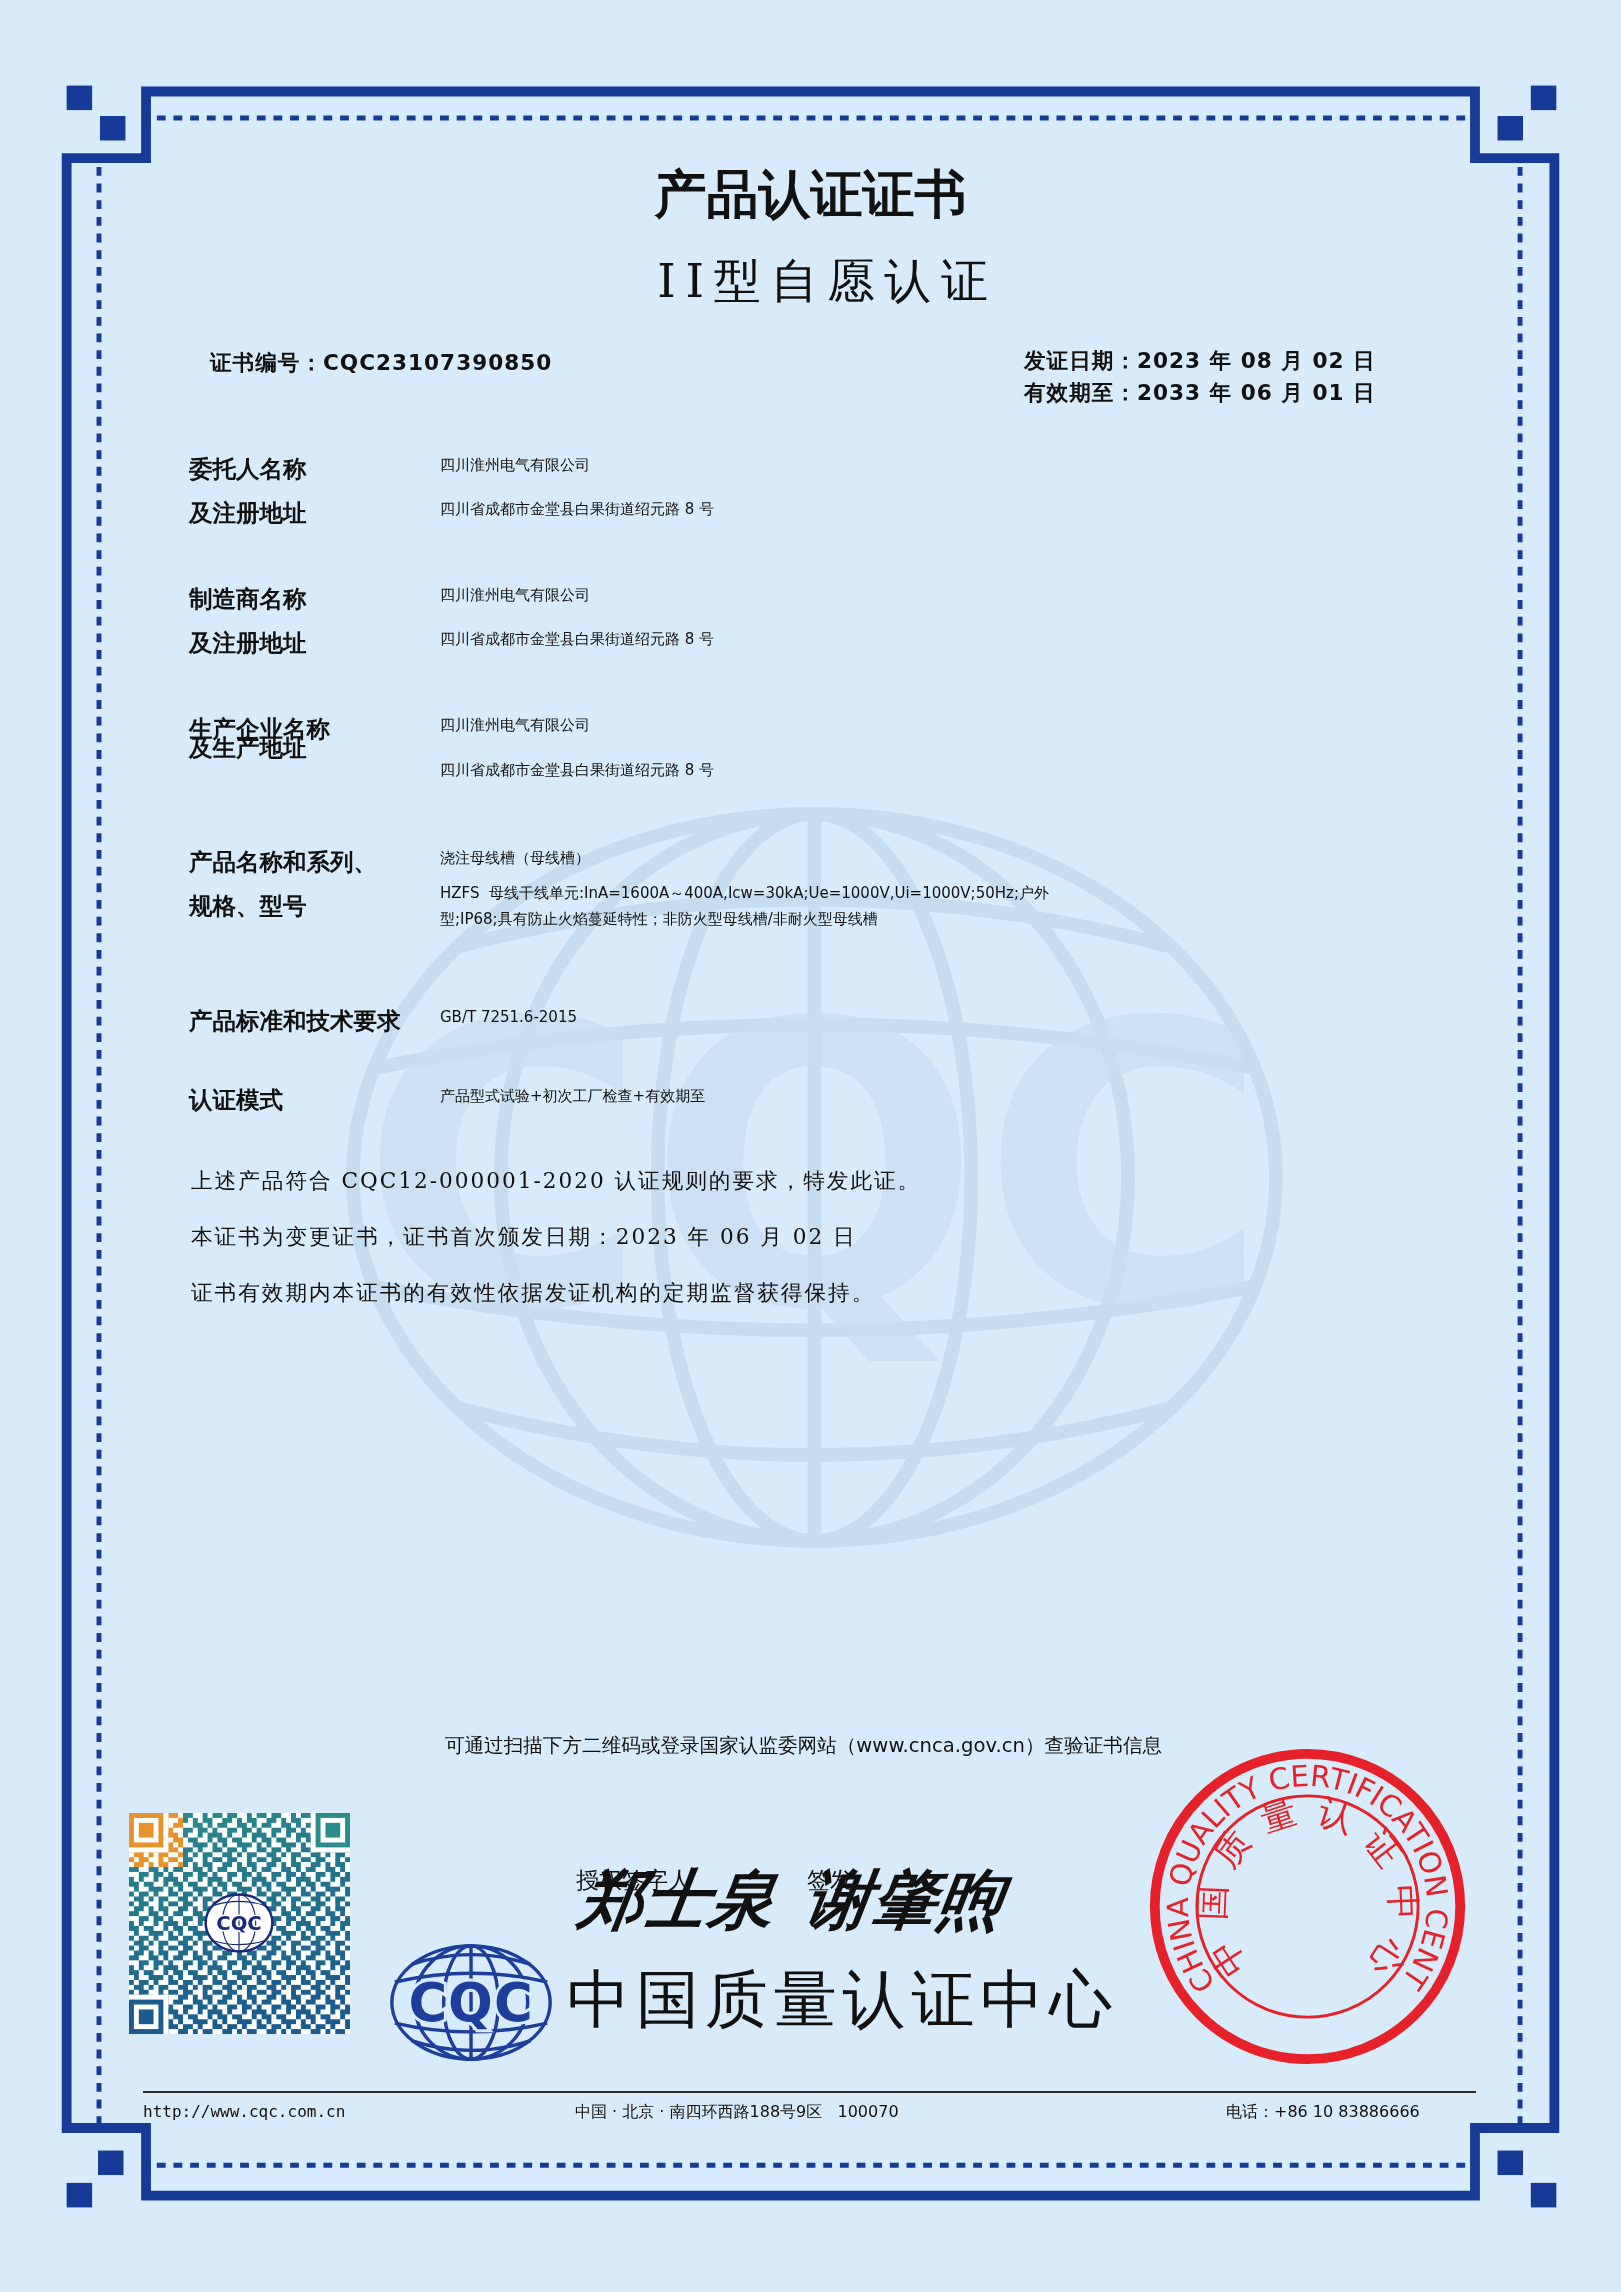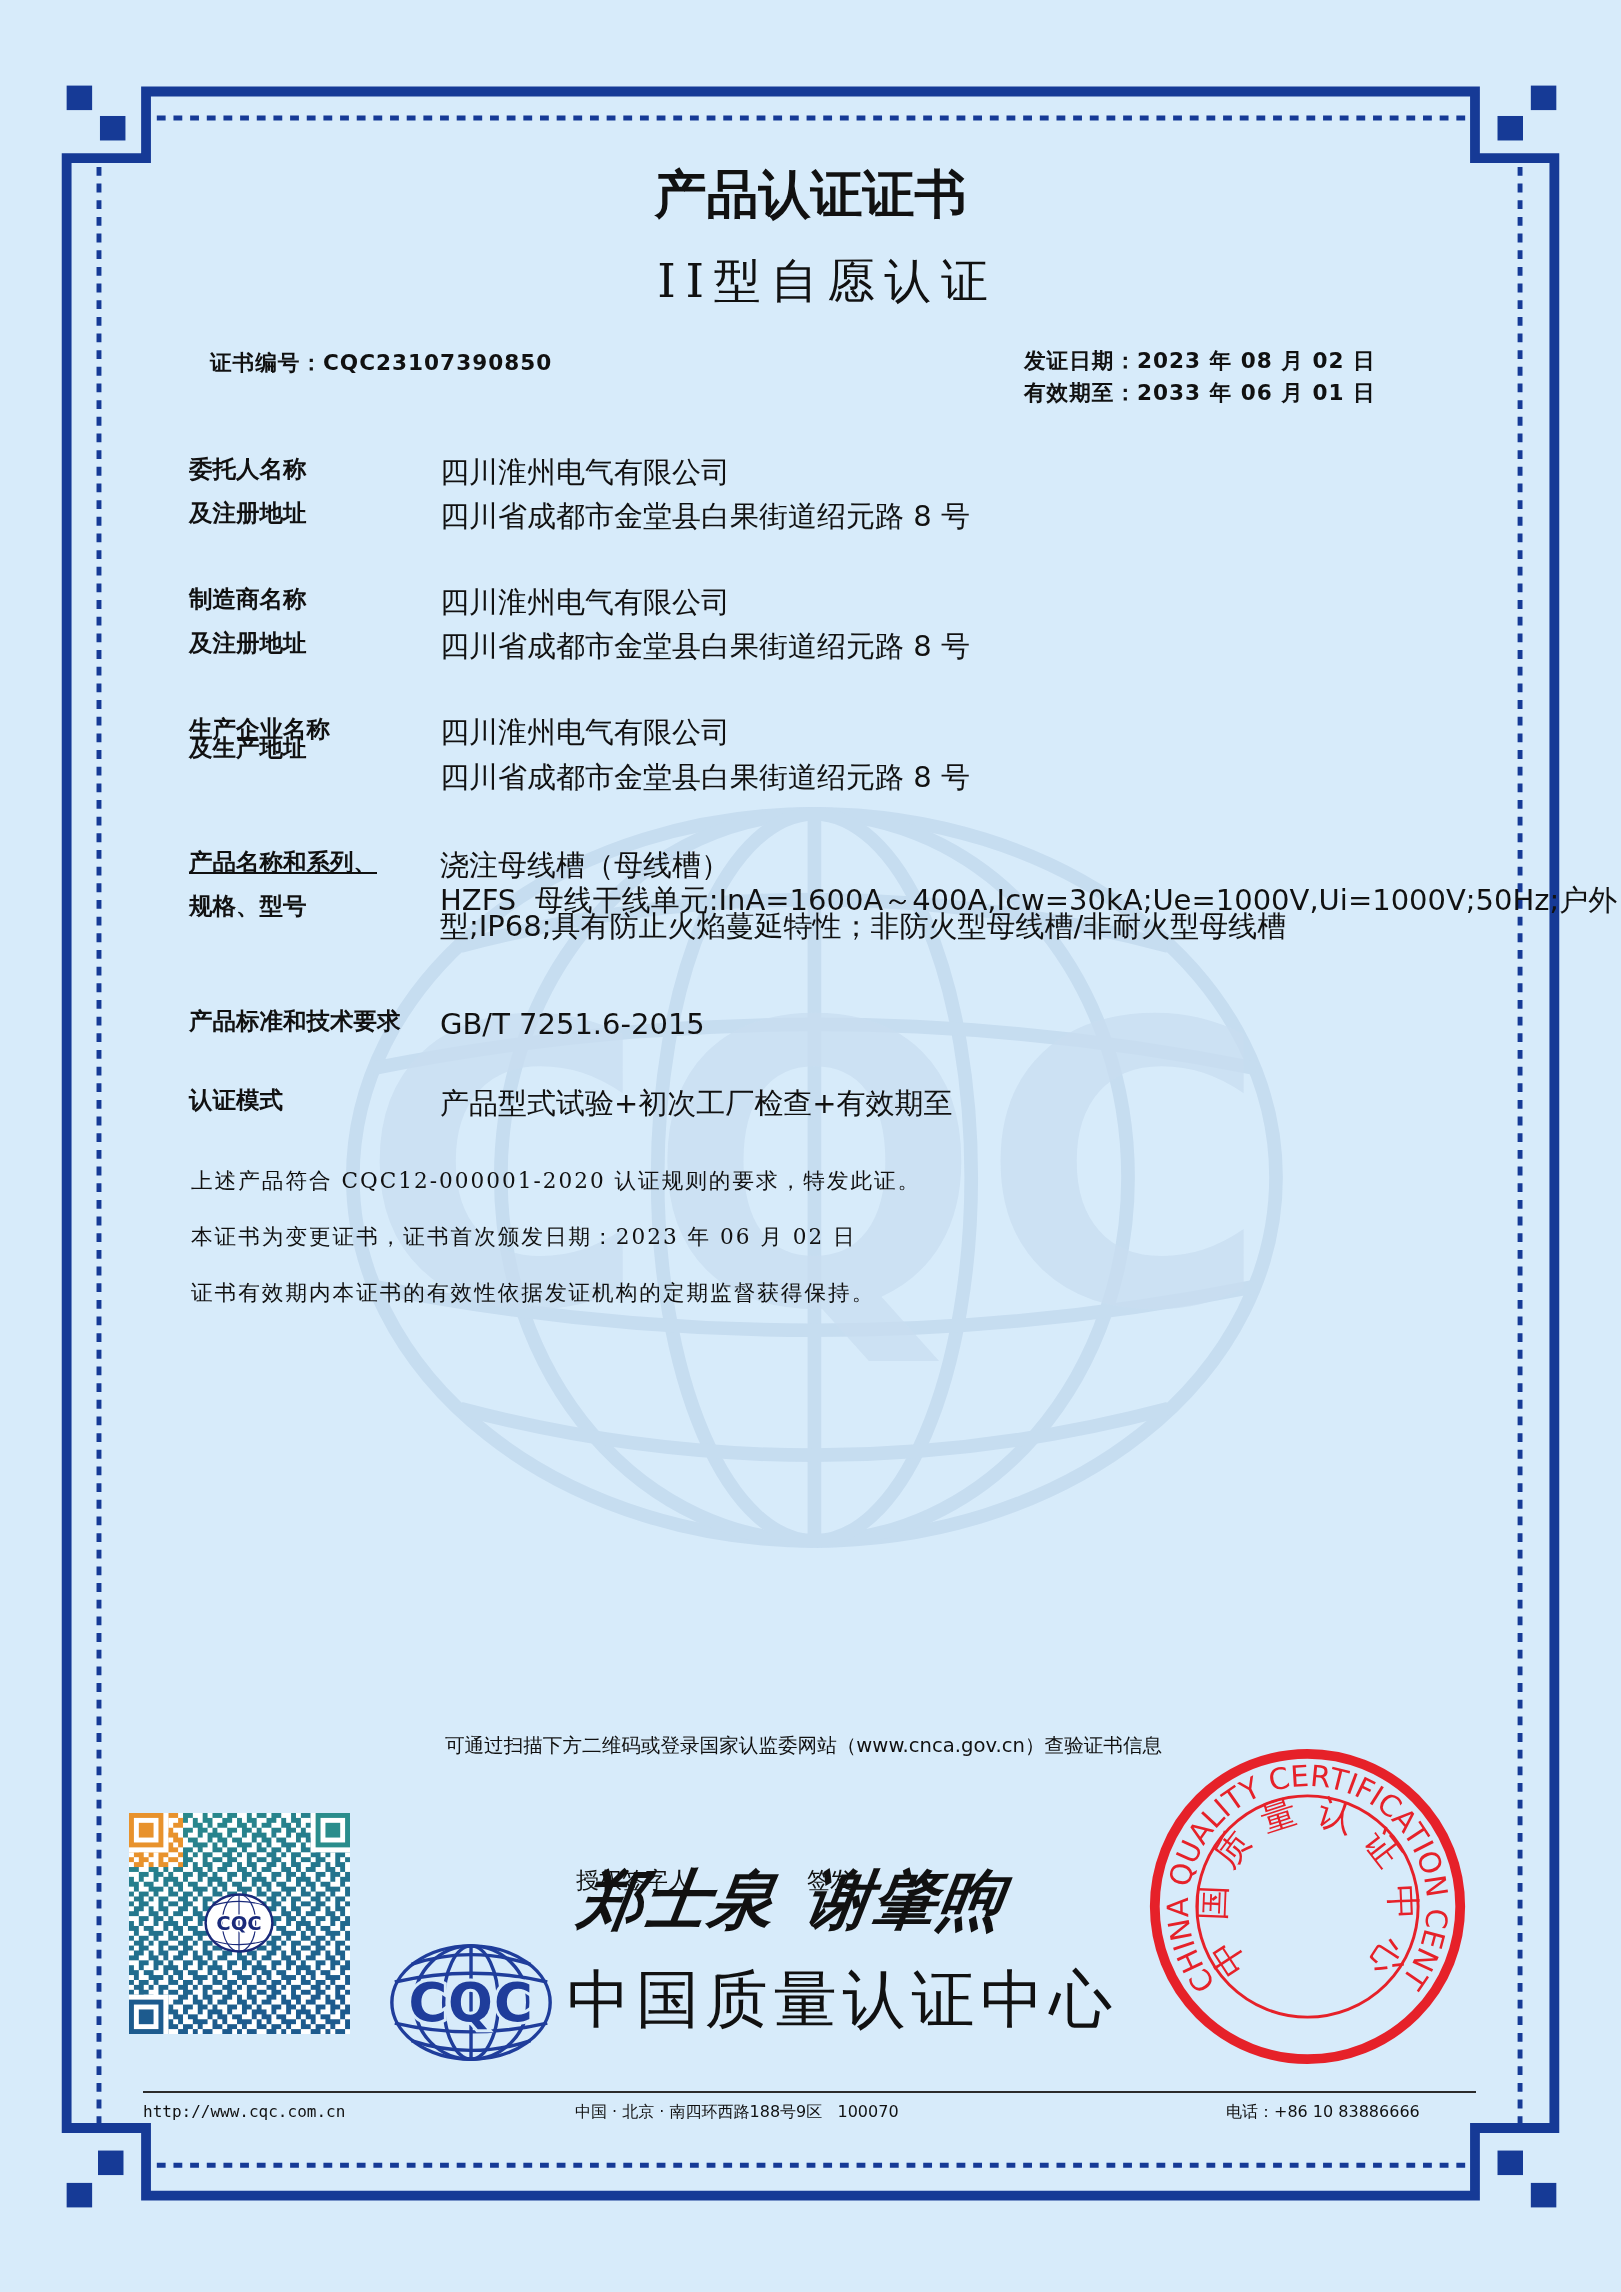--- a/index.html
+++ b/index.html
@@ -7,21 +7,21 @@
     width:1621px; height:2293px; position:relative; overflow:hidden;
     background:#d7ebfa; color:#111;
     font-family:"DejaVu Sans","Liberation Sans",sans-serif;
   }
   .layer { position:absolute; left:0; top:0; width:1621px; height:2293px; }
   .t { position:absolute; white-space:nowrap; line-height:1; }
   .title { left:0; width:1621px; text-align:center; top:168px; font-size:52px; font-weight:bold; letter-spacing:0px; }
   .subtitle { left:0; width:1621px; text-align:center; top:257px; font-size:47px; letter-spacing:9.8px; font-family:"DejaVu Serif","Liberation Serif",serif;padding-left:17px; }
   .hdr { font-size:21.6px; font-weight:bold; font-family:"DejaVu Sans","Liberation Sans",sans-serif; letter-spacing:1px; }
   .lbl { font-size:23.5px; font-weight:bold; left:189px; }
-  .val { font-size:29px; left:440px; }
+  .val { font-size:15px; left:440px; }
   .stmt { font-size:21.6px; left:191px; font-family:"DejaVu Serif","Liberation Serif",serif; letter-spacing:2px; }
   .verify { left:0; width:1607px; text-align:center; top:1736px; font-size:19.6px; }
   .signlbl { font-size:23px; top:1821px;margin-top:48px; }
   .sig { font-size:65px; top:1867px; font-family:"DejaVu Serif","Liberation Serif",serif; font-style:italic; font-weight:bold; transform:skewX(-8deg); }
   .orgname { left:567px; top:1968px; font-size:63px; letter-spacing:5.9px; }
   .footline { position:absolute; left:143px; top:2091px; width:1333px; height:2px; background:#2b2b2b; }
   .foot { top:2104px; font-size:16px; }
   .mono { font-family:"DejaVu Sans Mono","Liberation Mono",monospace; }
   .pre { white-space:pre; }
 </style>
@@ -83,21 +83,21 @@
 <div class="t lbl" style="top:588px;">制造商名称</div>
 <div class="t val" style="top:588px;">四川淮州电气有限公司</div>
 <div class="t lbl" style="top:632px;">及注册地址</div>
 <div class="t val" style="top:632px;">四川省成都市金堂县白果街道绍元路 8 号</div>
 
 <div class="t lbl" style="top:718px;">生产企业名称</div>
 <div class="t val" style="top:718px;">四川淮州电气有限公司</div>
 <div class="t lbl" style="top:737px;">及生产地址</div>
 <div class="t val" style="top:763px;">四川省成都市金堂县白果街道绍元路 8 号</div>
 
-<div class="t lbl" style="top:851px;text-decoration:underline;">产品名称和系列、</div>
+<div class="t lbl" style="top:851px;">产品名称和系列、</div>
 <div class="t val" style="top:851px;">浇注母线槽（母线槽）</div>
 <div class="t lbl" style="top:895px;">规格、型号</div>
 <div class="t val pre" style="top:886px;">HZFS  母线干线单元:InA=1600A～400A,Icw=30kA;Ue=1000V,Ui=1000V;50Hz;户外</div>
 <div class="t val" style="top:912px;">型;IP68;具有防止火焰蔓延特性；非防火型母线槽/非耐火型母线槽</div>
 
 <div class="t lbl" style="top:1010px;">产品标准和技术要求</div>
 <div class="t val" style="top:1010px;">GB/T 7251.6-2015</div>
 
 <div class="t lbl" style="top:1089px;">认证模式</div>
 <div class="t val" style="top:1089px;">产品型式试验+初次工厂检查+有效期至</div>

